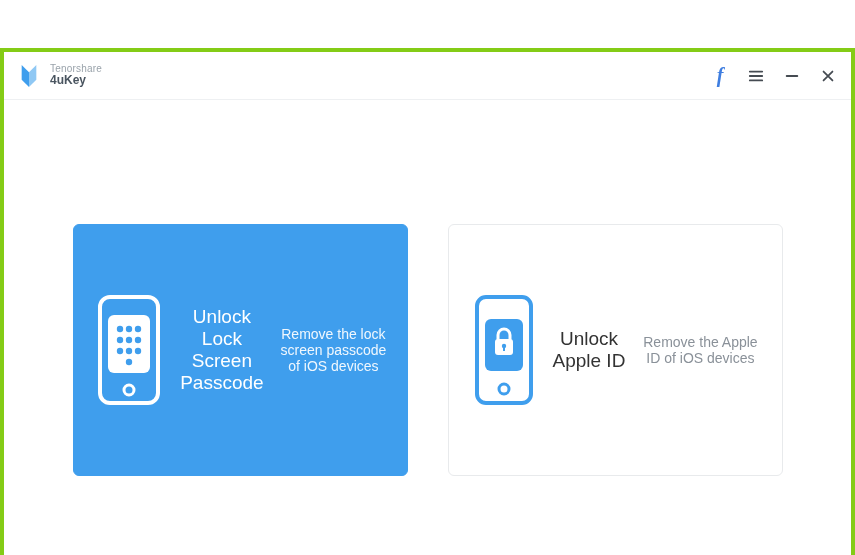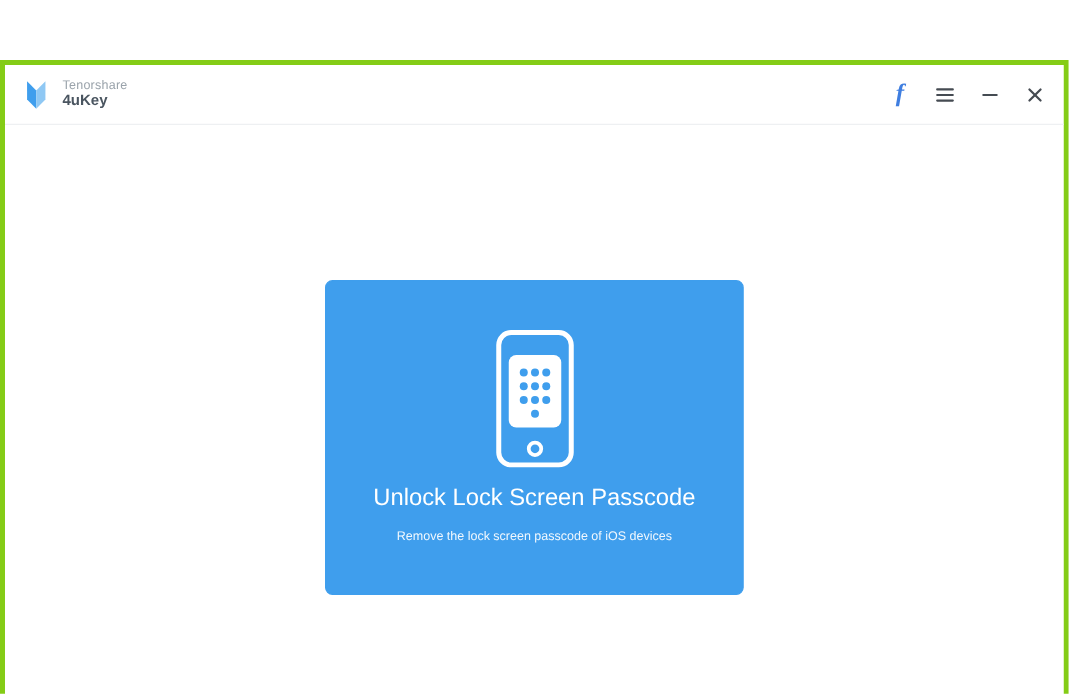--- a/index.html
+++ b/index.html
@@ -18,29 +18,29 @@
   .brand-name { font-size: 12px; font-weight: 600; color: #4a5560; }
   .titlebar-controls { display: flex; align-items: center; gap: 18px; }
   .tb-icon { color: #454b52; display:flex; align-items:center; justify-content:center; width:18px; height:18px; cursor:pointer; }
   .tb-icon.fb { color: #3f7ee0; font-weight: 700; font-family: Georgia, 'Times New Roman', serif; font-size: 20px; font-style: italic; }
   .content {
     flex: 1; display: flex; align-items: center; justify-content: center; gap: 40px;
     padding: 40px 60px;
   }
   .card {
     width: 335px; height: 252px; border-radius: 6px; border: 1px solid #e8eaec;
-    display: flex; flex-direction: column; align-items: center; justify-content: center;
+    display: flex; flex-direction: row; align-items: center; 
     gap: 14px; cursor: pointer; padding: 20px;
   }
   .card.primary { background: #3f9eed; border-color: #3f9eed; color: #ffffff; }
   .card.secondary { background: #ffffff; color: #3b3f44; }
   .card-title { font-size: 19px; font-weight: 400; text-align: center; }
   .card.primary .card-title { color: #ffffff; }
   .card.secondary .card-title { color: #333; }
-  .card-sub { font-size: 10px; text-align: center; }
+  .card-sub { font-size: 14px; text-align: center; }
   .card.primary .card-sub { color: rgba(255,255,255,0.92); }
   .card.secondary .card-sub { color: #8a9199; }
   .phone-illus { width: 70px; height: 110px; display:flex; align-items:center; justify-content:center; }
 </style>
 </head>
 <body>
 
 <div class="window">
 
   <div class="titlebar">
@@ -93,16 +93,31 @@
           <circle cx="35" cy="56" r="3.2" fill="#3f9eed"></circle>
           <circle cx="44" cy="56" r="3.2" fill="#3f9eed"></circle>
           <circle cx="35" cy="67" r="3.2" fill="#3f9eed"></circle>
           <circle cx="35" cy="95" r="5" fill="none" stroke="#ffffff" stroke-width="3"></circle>
         </svg>
       </div>
       <div class="card-title">Unlock Lock Screen Passcode</div>
       <div class="card-sub">Remove the lock screen passcode of iOS devices</div>
     </div>
 
+    <div class="card secondary">
+      <div class="phone-illus">
+        <svg viewBox="0 0 70 110" width="70" height="110">
+          <rect x="8" y="2" width="54" height="106" rx="9" fill="none" stroke="#3f9eed" stroke-width="4"></rect>
+          <rect x="16" y="24" width="38" height="52" rx="6" fill="#3f9eed"></rect>
+          <path d="M29 44 v-4 a6 6 0 0 1 12 0 v4" fill="none" stroke="#ffffff" stroke-width="3" stroke-linecap="round"></path>
+          <rect x="26" y="44" width="18" height="16" rx="3" fill="#ffffff"></rect>
+          <circle cx="35" cy="51" r="2.2" fill="#3f9eed"></circle>
+          <rect x="34" y="51" width="2" height="5" fill="#3f9eed"></rect>
+          <circle cx="35" cy="94" r="5" fill="none" stroke="#3f9eed" stroke-width="3"></circle>
+        </svg>
+      </div>
+      <div class="card-title">Unlock Apple ID</div>
+      <div class="card-sub">Remove the Apple ID of iOS devices</div>
+    </div>
 
   </div>
 
 </div>
 
 </body></html>

